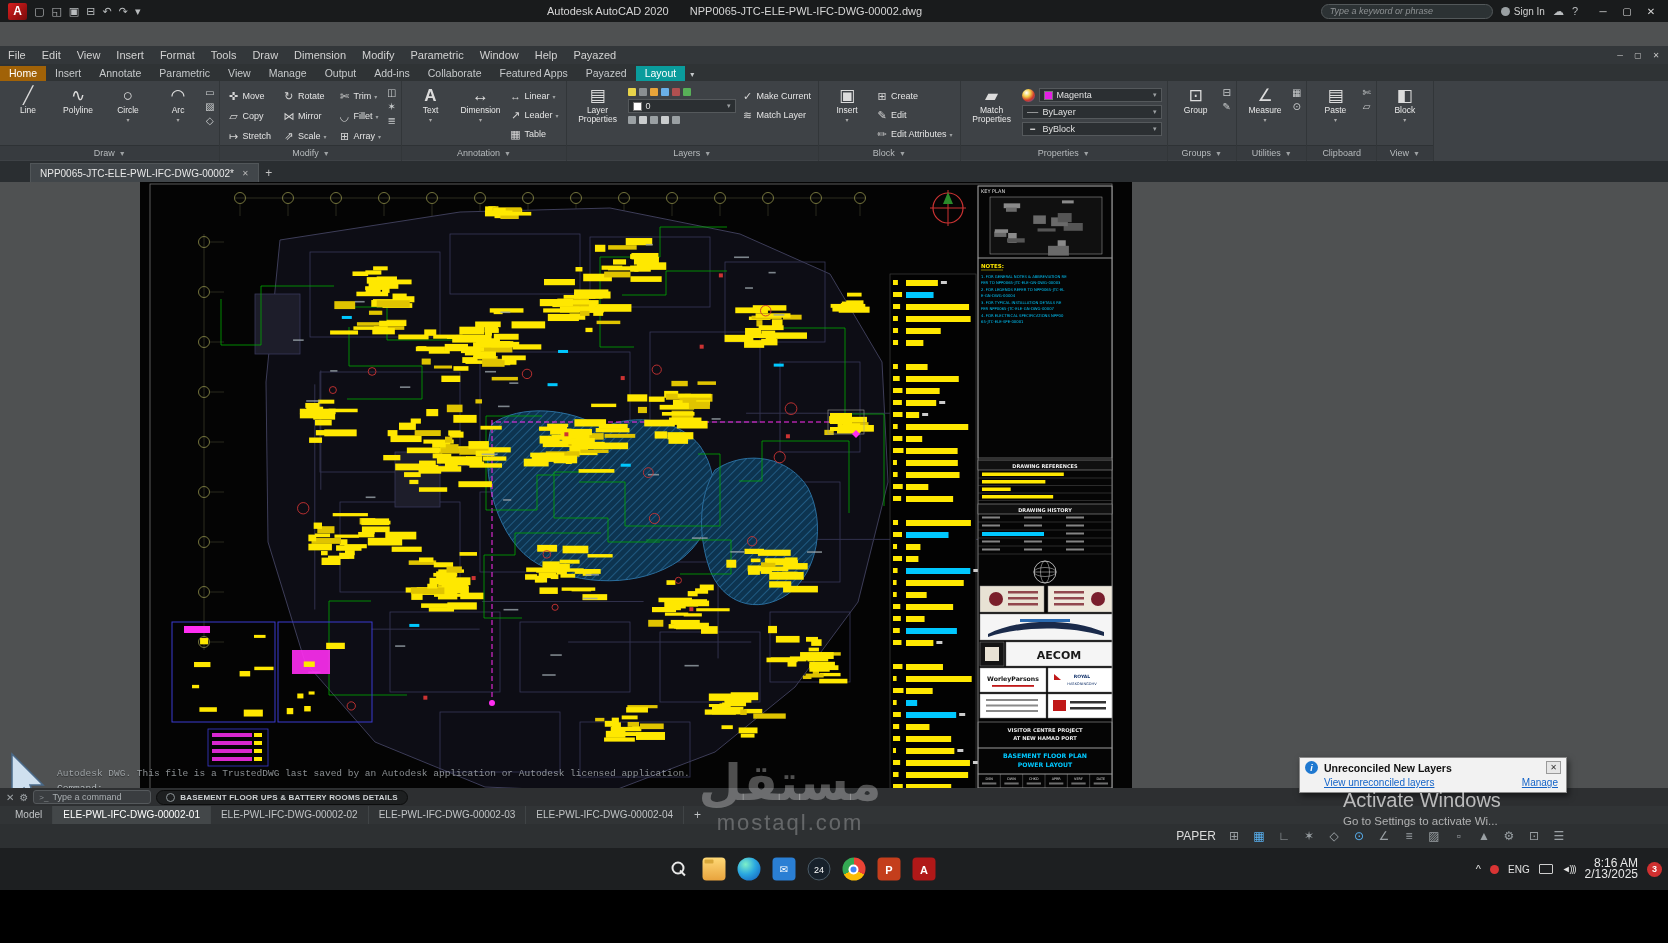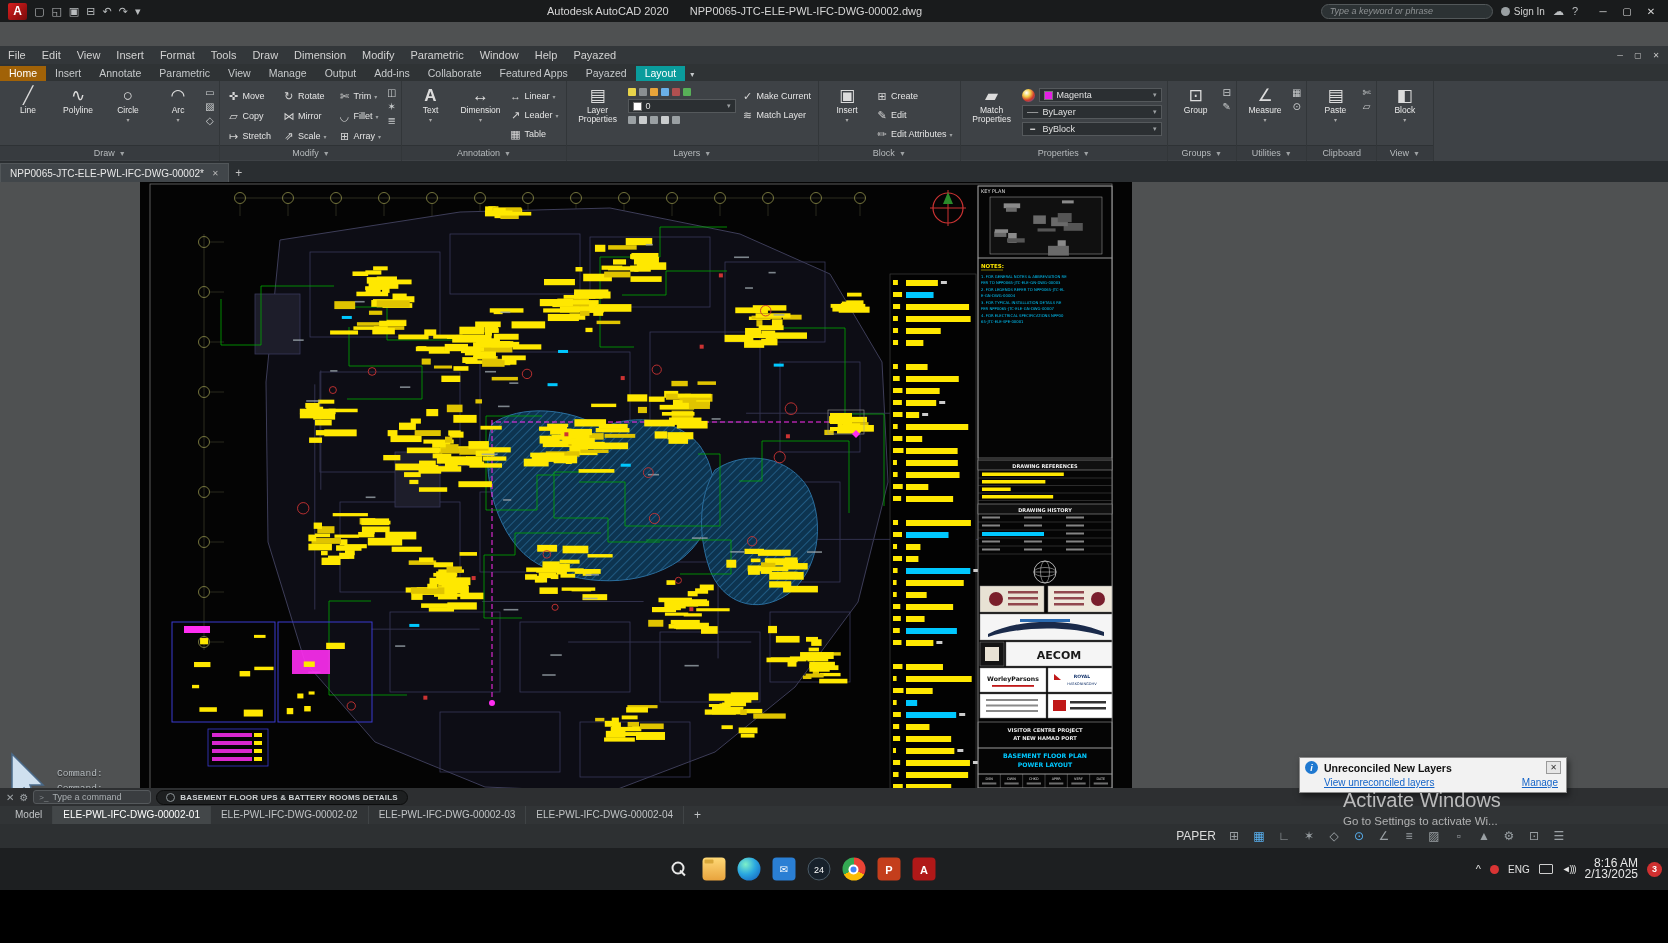--- a/index.html
+++ b/index.html
@@ -52,21 +52,21 @@
   .vstack{display:flex;flex-direction:column;gap:3px;padding-top:4px;}
   .dd{display:flex;align-items:center;gap:4px;background:#2b2f32;border:1px solid #55595c;height:14px;font-size:9px;color:#e0e0e0;padding:0 4px;cursor:default;}
   .dd .ddcaret{margin-left:auto;font-size:7px;color:#9da1a3;}
   .swatch{width:9px;height:9px;display:inline-block;border:1px solid #777;}
   .lyr-icons{display:flex;gap:3px;}
   .lyr-icons i{width:8px;height:8px;display:inline-block;border-radius:1px;}
   .sphere{width:13px;height:13px;border-radius:50%;background:radial-gradient(circle at 35% 30%,#fff,#f3d14a 30%,#d0392a 60%,#2a5fd0);display:inline-block;}
   .ribbon-fill{flex:1;}
 
   
-  .filetabs{height:21px;background:#2a2e31;display:flex;align-items:flex-end;flex:0 0 auto;}
+  .filetabs{height:21px;background:#2a2e31;display:flex;align-items:flex-end;flex:0 0 auto;padding-left:30px;}
   .ftab{background:#41464a;color:#e8e8e8;font-size:10px;height:19px;display:flex;align-items:center;gap:8px;padding:0 9px;border:1px solid #515659;border-bottom:none;}
   .ftab .fx{font-size:8px;color:#b6b6b6;}
   .ftab-plus{width:20px;height:19px;color:#c2c2c2;font-size:12px;display:flex;align-items:center;justify-content:center;}
 
   
   .canvas{flex:1 1 auto;position:relative;background:#4f5152;overflow:hidden;}
   .paper{position:absolute;left:140px;top:0;width:992px;height:630px;background:#040404;}
   .cmd-history{position:absolute;left:57px;top:584px;font-family:"Liberation Mono","DejaVu Sans Mono",monospace;font-size:9.5px;color:#b6bcc0;line-height:15px;white-space:nowrap;text-shadow:0 1px 1px rgba(0,0,0,.6);}
   .cursor-arrow{position:absolute;left:10px;top:570px;}
 
@@ -1400,20 +1400,21 @@
           <rect x="900" y="610" width="8" height="4" fill="#ffffff" stroke="#888" stroke-width="0.3"></rect>
           <rect x="918" y="609" width="48" height="2" fill="#bbbbbb" opacity="0.7"></rect>
           <rect x="918" y="614" width="48" height="2" fill="#bbbbbb" opacity="0.7"></rect>
           <rect x="838" y="620" width="134" height="6" fill="none" stroke="#999999" stroke-width="0.6"></rect>
           <text x="841" y="624.8" font-size="3.6" fill="#ffe800" text-anchor="start" font-weight="normal">CAD REF</text>
           <rect x="890" y="622" width="30" height="2.4" fill="#00c8ff"></rect>
           <rect x="928" y="622" width="38" height="2.4" fill="#bbbbbb" opacity="0.7"></rect>
         </svg>
     </div>
     <div class="cmd-history">
+      <div style="opacity:.75;">Autodesk DWG.  This file is a TrustedDWG last saved by an Autodesk application or Autodesk licensed application.</div>
       <div>Command:</div>
       <div>Command:</div>
     </div>
     <svg class="cursor-arrow" width="36" height="62" viewBox="0 0 36 62">
       <polygon points="2,2 2,46 14,36 21,58 28,54 20,33 33,33" fill="#cfe0ef" stroke="#4a6a8a" stroke-width="1.5"></polygon>
     </svg>
   </div>
 
   <div class="cmdrow">
     <span class="cmdicon">✕</span>
@@ -1502,14 +1503,18 @@
       <span>View unreconciled layers</span>
       <span>Manage</span>
     </div>
   </div>
 
   <div class="activate-mark">
     <div class="l1">Activate Windows</div>
     <div class="l2">Go to Settings to activate Wi...</div>
   </div>
 
+  <div class="site-mark">
+    <div class="ar">مستقل</div>
+    <div class="en">mostaql.com</div>
+  </div>
 
 </div>
 
 </body></html>

